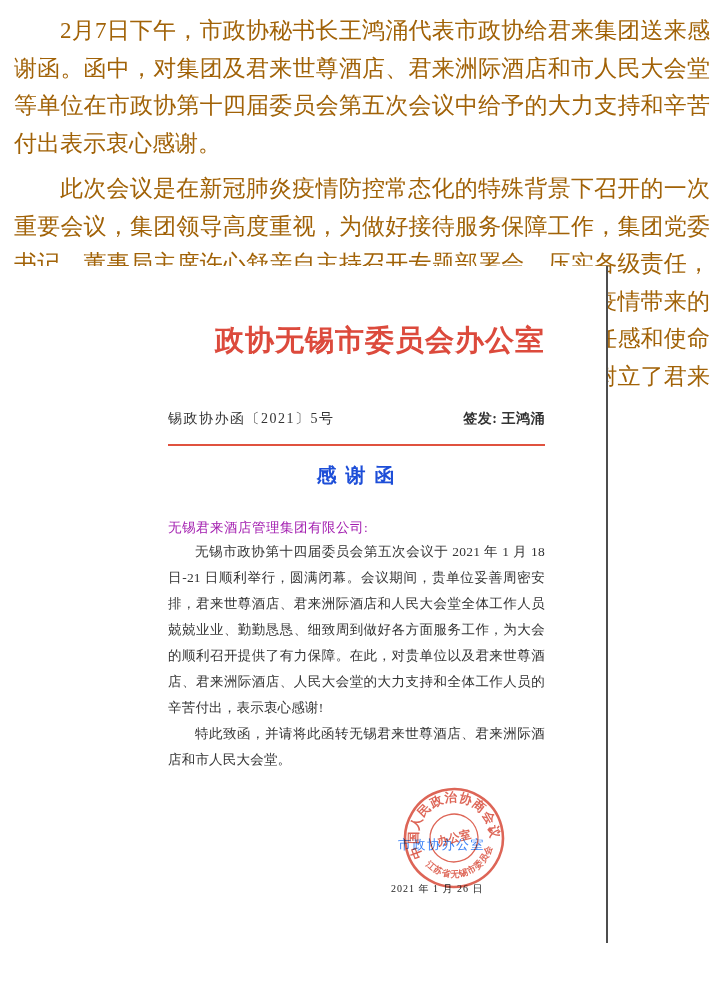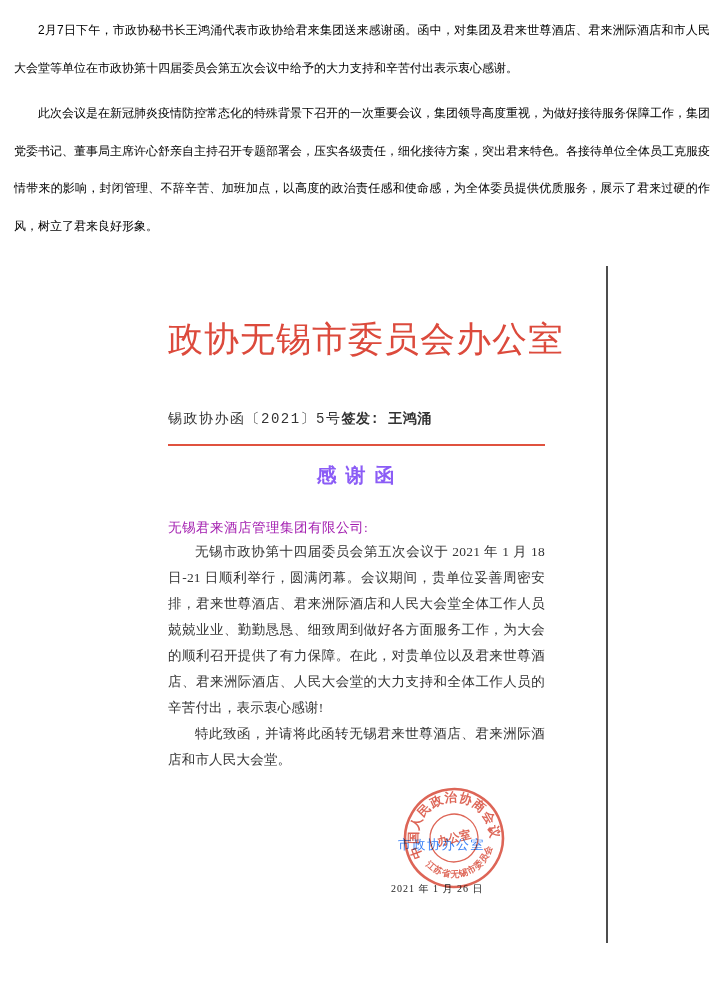--- a/index.html
+++ b/index.html
@@ -8,26 +8,26 @@
     width: 724px; height: 1003px;
     font-family: "Liberation Sans", sans-serif;
     position: relative; overflow: hidden;
   }
   .page { position: absolute; inset: 0; background: #fff; }
 
   
   .intro {
     position: relative;
     margin: 0 14px;
-    font-size: 12px;
+    font-size: 23px;
     line-height: 37.5px;
-    color: #000000;
+    color: #a16207;
     text-indent: 2em;
     text-align: justify;
-    font-family: Liberation Sans, sans-serif;
+    font-family: Liberation Serif, serif;
   }
   .intro.p1 { padding-top: 12px; }
   .intro.p2 { margin-top: 8px; }
 
   
   .scan {
     position: absolute;
     left: 8px; top: 266px;
     width: 600px; height: 677px;
     background: #ffffff;
@@ -35,53 +35,52 @@
   }
   .letter-content {
     position: absolute;
     left: 160px; top: 0;
     width: 377px;
     font-family: "Liberation Serif", "DejaVu Serif", serif;
     color: #3a3a3a;
   }
   .org-title {
     margin-top: 52px;
-    font-size: 35px;
+    font-size: 29px;
     line-height: 44px;
-    font-weight: normal;
+    font-weight: bold;
     text-align: right;
     white-space: nowrap;
     color: #dc4a3c;
     letter-spacing: 1px;
     font-family: "Liberation Serif", "DejaVu Serif", serif;
   }
   .doc-info {
     margin-top: 48px;
     display: flex;
-    justify-content: flex-start;
+    justify-content: space-between;
     align-items: baseline;
     font-size: 14px;
     line-height: 18px;
     color: #333;
-    font-family: Liberation Mono, monospace;
   }
   .doc-number { letter-spacing: 1.5px; }
   .issuer { font-weight: bold; letter-spacing: 0.5px; }
   .red-rule {
     margin-top: 16px;
     height: 0;
     border-top: 2px solid #e0523f;
   }
   .letter-title {
     margin-top: 16px;
     font-size: 20px;
     line-height: 26px;
     font-weight: bold;
     text-align: center;
-    color: #8b5cf6;
+    color: #1d4ed8;
     letter-spacing: 2px;
   }
   .recipient {
     margin-top: 29px;
     font-size: 13.5px;
     line-height: 22px;
     color: #a21caf;
     letter-spacing: 0.5px;
   }
   .body-p {

